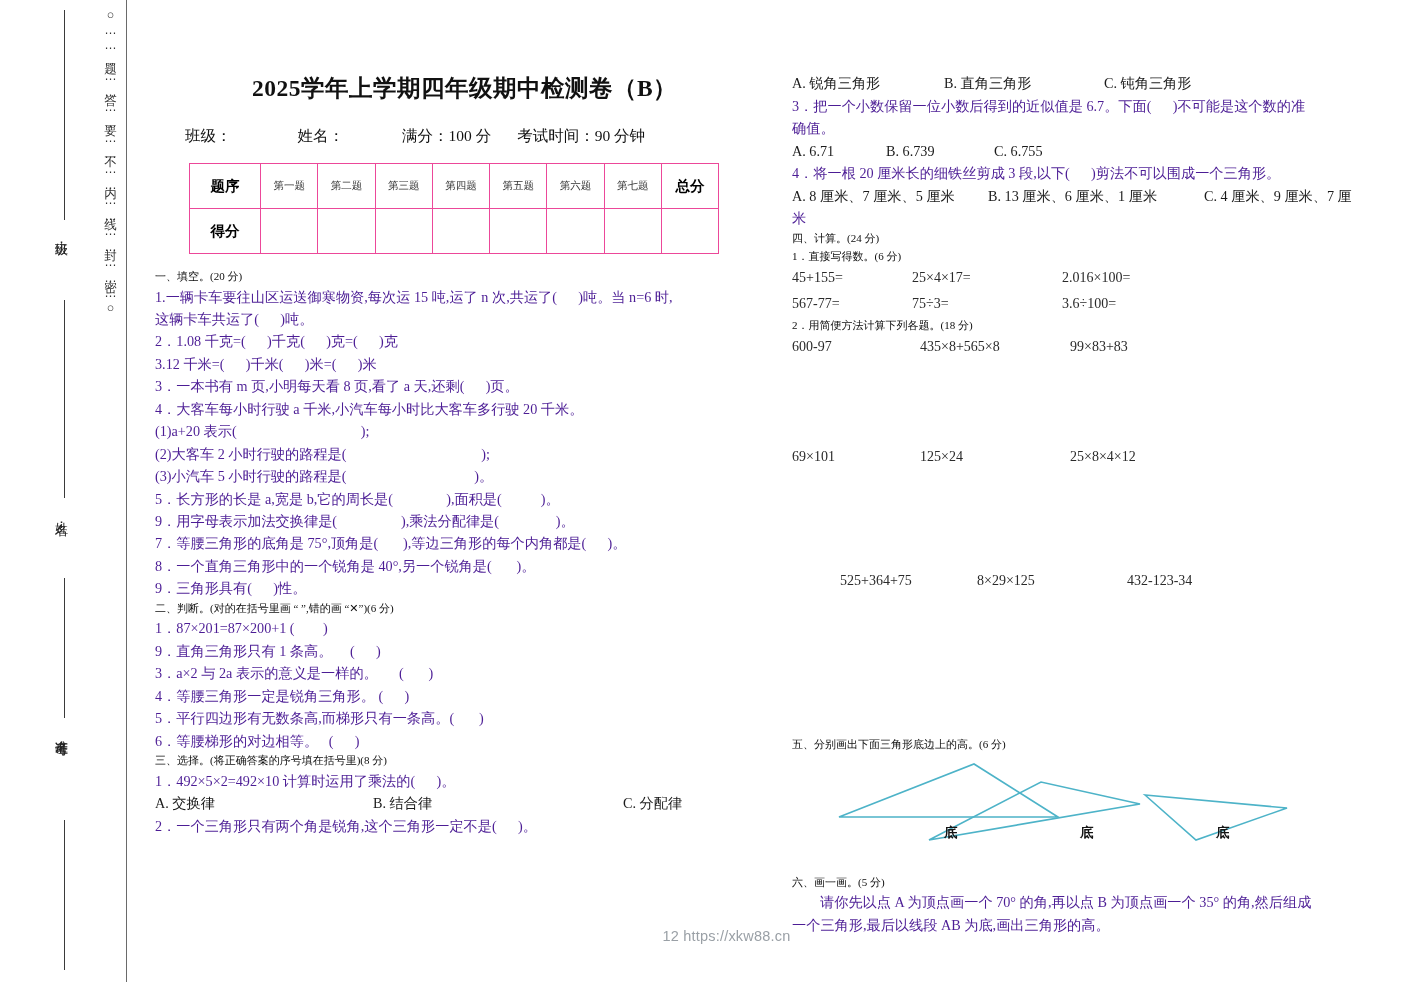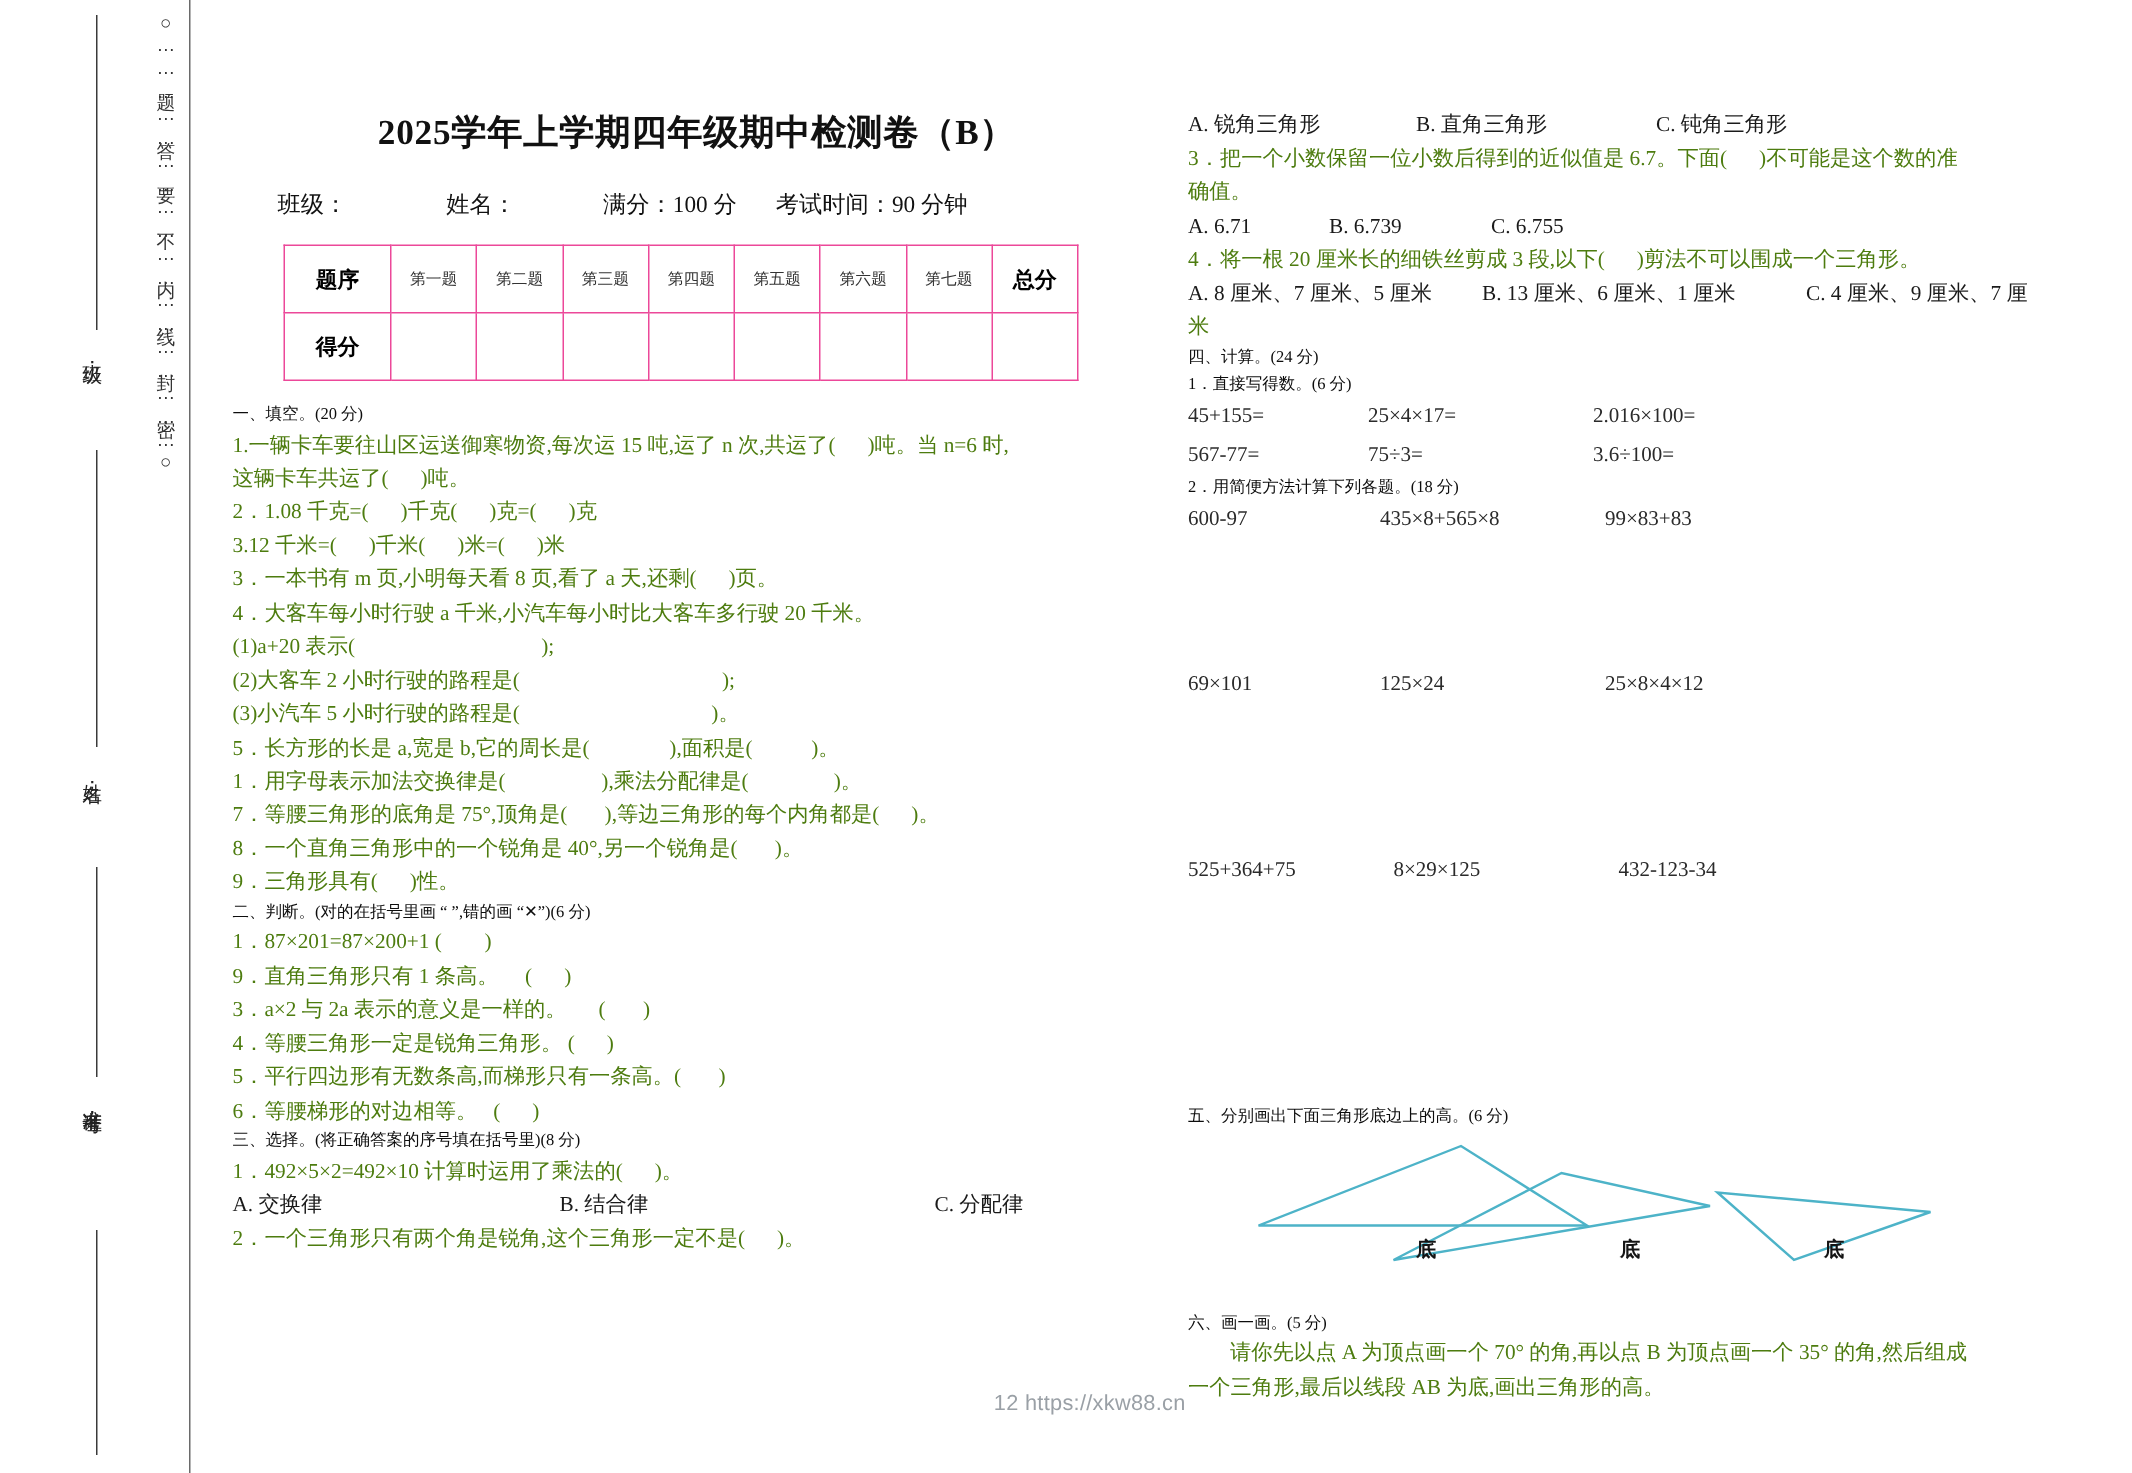--- a/index.html
+++ b/index.html
@@ -135,21 +135,21 @@
     font-weight: bold;
     font-size: 14.5px;
     color: #000;
   }
 
   
   .q {
     font-size: 14.2px;
     line-height: 1.58;
     margin: 0;
-    color: #4d7c0f;
+    color: #4c1d95;
     white-space: pre-wrap;
   }
   .sect {
     font-size: 11px;
     line-height: 1.6;
     margin: 0;
     color: #0d0d0d;
     font-weight: 500;
   }
   .opt-row {
@@ -170,21 +170,21 @@
   .calc-row {
     font-size: 14px;
     line-height: 1.85;
     color: #2a2a2a;
     display: flex;
     white-space: nowrap;
   }
   .cw-1 { width: 120px; }
   .cw-2 { width: 128px; }
   .cw-3 { width: 150px; }
-  .cw-4 { width: 137px; }
+  .cw-4 { width: 137px; margin-left: 48px; }
 
   .spacer-sm { height: 14px; }
   .spacer-md { height: 58px; }
   .spacer-lg { height: 84px; }
 
   
   .tri-wrap {
     position: relative;
     height: 108px;
     margin-top: 4px;
@@ -278,21 +278,21 @@
         <div class="q">1.一辆卡车要往山区运送御寒物资,每次运 15 吨,运了 n 次,共运了(      )吨。当 n=6 时,</div>
         <div class="q">这辆卡车共运了(      )吨。</div>
         <div class="q">2．1.08 千克=(      )千克(      )克=(      )克</div>
         <div class="q">3.12 千米=(      )千米(      )米=(      )米</div>
         <div class="q">3．一本书有 m 页,小明每天看 8 页,看了 a 天,还剩(      )页。</div>
         <div class="q">4．大客车每小时行驶 a 千米,小汽车每小时比大客车多行驶 20 千米。</div>
         <div class="q">(1)a+20 表示(                                   );</div>
         <div class="q">(2)大客车 2 小时行驶的路程是(                                      );</div>
         <div class="q">(3)小汽车 5 小时行驶的路程是(                                    )。</div>
         <div class="q">5．长方形的长是 a,宽是 b,它的周长是(               ),面积是(           )。</div>
-        <div class="q">1．用字母表示加法交换律是(                  ),乘法分配律是(                )。</div>
+        <div class="q">9．用字母表示加法交换律是(                  ),乘法分配律是(                )。</div>
         <div class="q">7．等腰三角形的底角是 75°,顶角是(       ),等边三角形的每个内角都是(      )。</div>
         <div class="q">8．一个直角三角形中的一个锐角是 40°,另一个锐角是(       )。</div>
         <div class="q">9．三角形具有(      )性。</div>
       </div>
 
       <div>
         <div class="sect">二、判断。(对的在括号里画 “  ”,错的画 “✕”)(6 分)</div>
         <div class="q">1．87×201=87×200+1 (        )</div>
         <div class="q">9．直角三角形只有 1 条高。     (      )</div>
         <div class="q">3．a×2 与 2a 表示的意义是一样的。      (       )</div>

